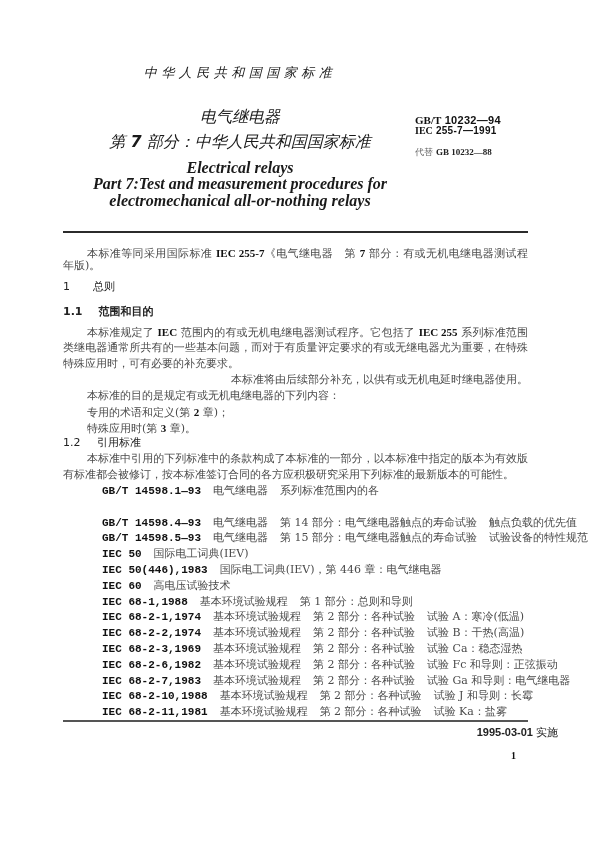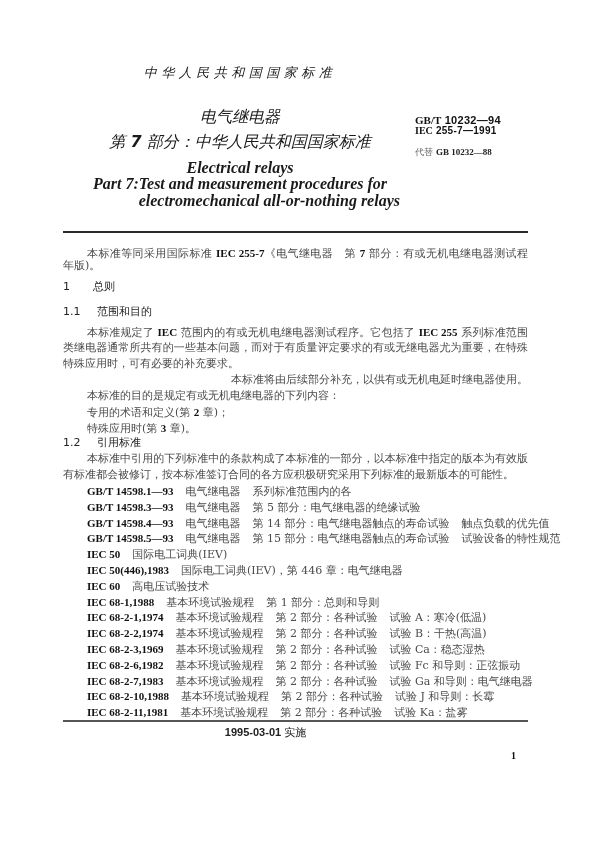--- a/index.html
+++ b/index.html
@@ -30,21 +30,21 @@
     .title-cn-1 { top: 107px; font-size: 16px; }
     .title-cn-2 { top: 132px; font-size: 16px; }
     .title-cn .num { font-weight: bold; }
     .title-en {
       left: 80px; width: 320px;
       font-family: "Liberation Serif", serif;
       font-weight: bold; font-size: 16px; line-height: 14px; color: #1a1a1a;
     }
     .title-en-1 { top: 161px; }
     .title-en-2 { top: 177px; }
-    .title-en-3 { top: 194px; text-align: right; }
+    .title-en-3 { top: 194px; }
 
     .code-block { left: 415px; line-height: 12px; color: #111; }
     .code-gb { top: 114px; font-size: 11px; }
     .code-iec { top: 125px; font-size: 10px; }
     .code-gb .pre, .code-iec .pre { font-family: "Liberation Serif", serif; font-weight: bold; }
     .code-gb .num, .code-iec .num { font-family: "Liberation Sans", sans-serif; font-weight: bold; letter-spacing: 0.3px; }
     .replaces { top: 146px; font-size: 9px; }
     .replaces .lbl { font-family: "DejaVu Serif", serif; color: #666; margin-top: 44px; }
     .replaces .val { font-family: "Liberation Serif", serif; font-weight: bold; color: #222; margin-left: 3px; }
 
@@ -66,32 +66,32 @@
 
     .heading {
       font-family: "DejaVu Sans", sans-serif; font-size: 11px; line-height: 16px;
       color: #222; left: 63px;
     }
     .heading .hnum { display: inline-block; min-width: 14px; }
     .heading .htitle { margin-left: 16px; }
     .heading.sub .hnum { min-width: 18px; }
 
     .ref { left: 87px; font-size: 11px; line-height: 16px; color: #4a4a4a; }
-    .ref .code { font-family: Liberation Serif, serif; font-weight: bold; color: #111; }
+    .ref .code { font-family: Liberation Mono, monospace; font-weight: bold; color: #111; margin-left: 15px; }
     .ref .part { margin-left: 12px; }
 
     
     .footer-left {
       top: 724px; left: 63px; font-size: 11px; line-height: 16px;
       font-family: "DejaVu Sans", sans-serif; color: #222;
     }
     .footer-right {
-      top: 724px; left: 0; width: 528px; text-align: center;
+      top: 724px; left: 0; width: 528px; text-align: right;
       font-size: 11px; line-height: 16px;
-      font-family: "DejaVu Sans", sans-serif; color: #222;
+      font-family: "DejaVu Sans", sans-serif; color: #222; padding-left: 30px;
     }
     .footer-left .date, .footer-right .date {
       font-family: "Liberation Sans", sans-serif; font-weight: bold; margin: 0 3px;
     }
     .page-number {
       top: 749px; left: 511px; font-size: 10px; line-height: 14px;
       font-family: "Liberation Serif", serif; font-weight: bold; color: #111;
     }
   </style>
 </head>
@@ -126,21 +126,21 @@
     <span>本标准等同采用国际标准 </span><span class="b">IEC 255-7</span><span>《电气继电器　第 </span><span class="b">7</span><span> 部分：有或无机电继电器测试程序》(</span>
   </div>
   <div class="abs ln full" style="top:258px;">
     <span>年版)。</span>
   </div>
 
   <div class="abs heading" style="top:279px;">
     <span class="hnum">1</span><span class="htitle">总则</span>
   </div>
 
-  <div class="abs heading sub" style="top:304px;">
+  <div class="abs heading sub" style="top:304px;font-weight:bold;">
     <span class="hnum">1.1</span><span class="htitle">范围和目的</span>
   </div>
 
   <div class="abs ln ind just" style="top:324px;">
     <span>本标准规定了 </span><span class="b">IEC</span><span> 范围内的有或无机电继电器测试程序。它包括了 </span><span class="b">IEC 255</span><span> 系列标准范围内的各</span>
   </div>
   <div class="abs ln full just" style="top:340px;">
     <span>类继电器通常所共有的一些基本问题，而对于有质量评定要求的有或无继电器尤为重要，在特殊设计或</span>
   </div>
   <div class="abs ln full" style="top:356px;">
@@ -157,23 +157,20 @@
 
   <div class="abs heading sub" style="top:435px;">
     <span class="hnum">1.2</span><span class="htitle">引用标准</span>
   </div>
   <div class="abs ln ind just" style="top:451px;">本标准中引用的下列标准中的条款构成了本标准的一部分，以本标准中指定的版本为有效版本。所</div>
   <div class="abs ln full" style="top:467px;">有标准都会被修订，按本标准签订合同的各方应积极研究采用下列标准的最新版本的可能性。</div>
 
   <div class="abs ref" style="top:483px;">
     <span class="code">GB/T 14598.1—93</span><span class="part">电气继电器</span><span class="part">系列标准范围内的各</span>
   </div>
-  <div class="abs ref" style="top:498.8px;">
-    <span class="code">GB/T 14598.3—93</span><span class="part">电气继电器</span><span class="part">第 5 部分：电气继电器的绝缘试验</span>
-  </div>
   <div class="abs ref" style="top:514.6px;">
     <span class="code">GB/T 14598.4—93</span><span class="part">电气继电器</span><span class="part">第 14 部分：电气继电器触点的寿命试验</span><span class="part">触点负载的优先值</span>
   </div>
   <div class="abs ref" style="top:530.4px;">
     <span class="code">GB/T 14598.5—93</span><span class="part">电气继电器</span><span class="part">第 15 部分：电气继电器触点的寿命试验</span><span class="part">试验设备的特性规范</span>
   </div>
   <div class="abs ref" style="top:546.2px;">
     <span class="code">IEC 50</span><span class="part">国际电工词典(IEV)</span>
   </div>
   <div class="abs ref" style="top:562px;">

